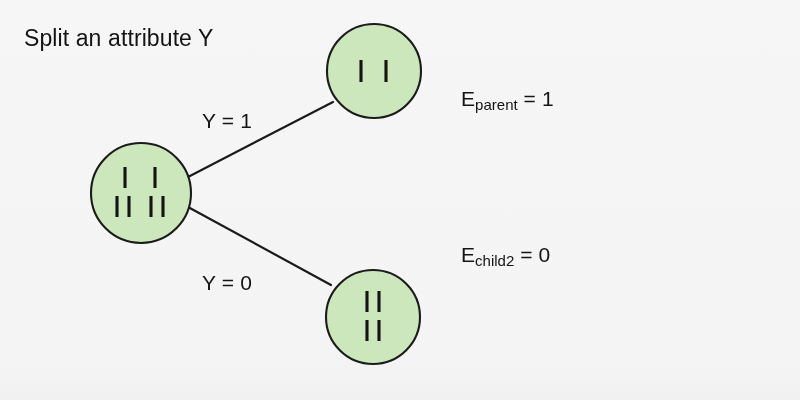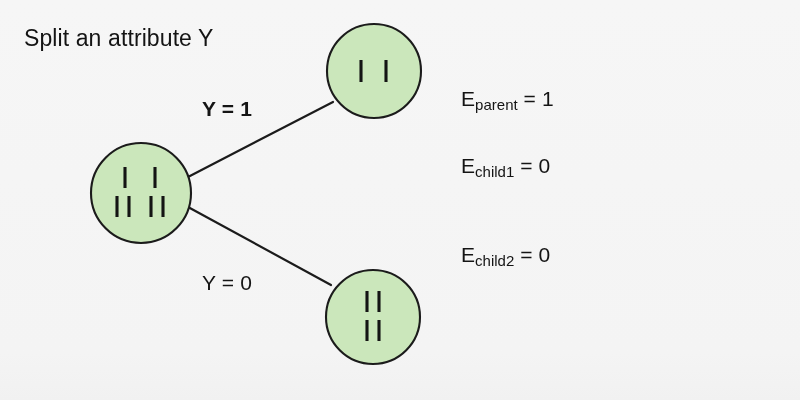--- a/index.html
+++ b/index.html
@@ -52,21 +52,21 @@
   #page-title {
     left: 24px;
     top: 27px;
     font-size: 23px;
     letter-spacing: 0.1px;
   }
   .edge-label {
     font-size: 21px;
     letter-spacing: 0.2px;
   }
-  #edge-label-y1 { left: 202px; top: 98px; font-weight: bold; }
+  #edge-label-y1 { left: 202px; top: 110px; }
   #edge-label-y0 { left: 202px; top: 250px; margin-top: 22px; }
   .formula-line {
     font-size: 21px;
     letter-spacing: 0.1px;
   }
   .formula-line .sub {
     font-size: 15px;
     vertical-align: baseline;
     position: relative;
     top: 4px;
@@ -125,17 +125,16 @@
   </svg>
 
   <div class="overlay-text" id="page-title">Split an attribute Y</div>
 
   <div class="overlay-text edge-label" id="edge-label-y1">Y = 1</div>
   <div class="overlay-text edge-label" id="edge-label-y0">Y = 0</div>
 
   <div class="overlay-text formula-line" id="formula-0"><span>E</span><span class="sub">parent</span><span> = 1</span></div>
 
 
-  <div class="overlay-text formula-line" id="formula-2"><span>E</span><span class="sub">child1</span><span> = 0</span></div>
 
   <div class="overlay-text formula-line" id="formula-3"><span>E</span><span class="sub">child2</span><span> = 0</span></div>
 
 </div>
 
 </body></html>

